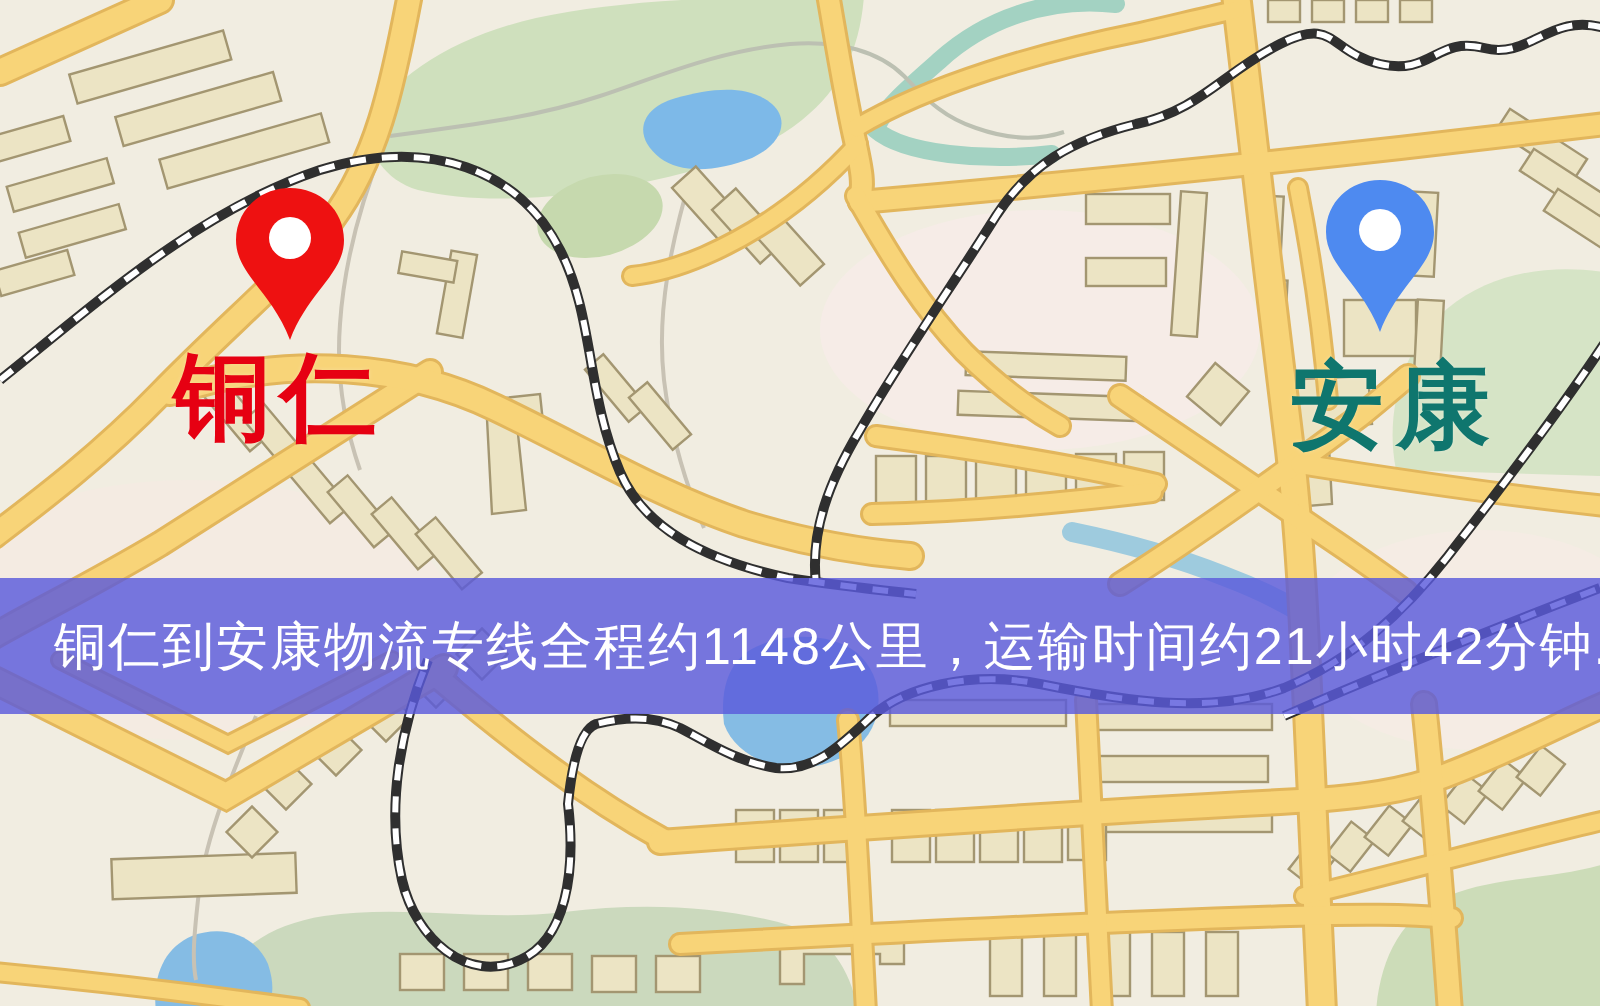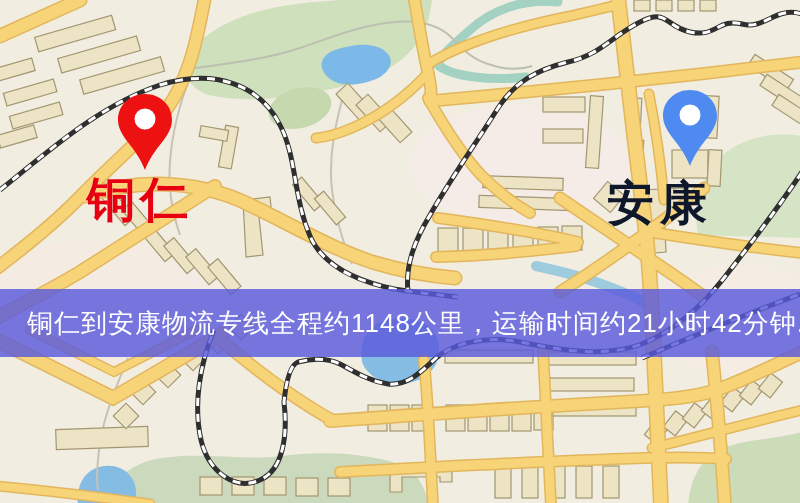--- a/index.html
+++ b/index.html
@@ -10,21 +10,21 @@
   }
   .map-svg{position:absolute;left:0;top:0;width:800px;height:503px;display:block;}
   .pin{position:absolute;width:60px;height:80px;}
   .pin-origin{left:115px;top:92px;}
   .pin-destination{left:660px;top:88px;}
   .place-label{
     position:absolute;font-weight:700;line-height:1;white-space:nowrap;
     text-shadow:0 0 2px rgba(255,255,255,0.25);
   }
   .label-origin{left:87px;top:176px;font-size:48px;letter-spacing:5px;color:#e60012;font-family:Liberation Serif, serif;}
-  .label-destination{left:607px;top:179px;font-size:47px;letter-spacing:6px;color:#0f172a;}
+  .label-destination{left:645px;top:179px;font-size:47px;letter-spacing:6px;color:#0f766e;}
   .banner{
     position:absolute;left:0;top:289px;width:800px;height:68px;
     background:rgba(90,90,220,0.82);
     display:flex;align-items:center;
   }
   .banner span{
     color:#ffffff;font-size:26px;letter-spacing:1px;
     padding-left:27px;white-space:nowrap;
   }
 </style>

